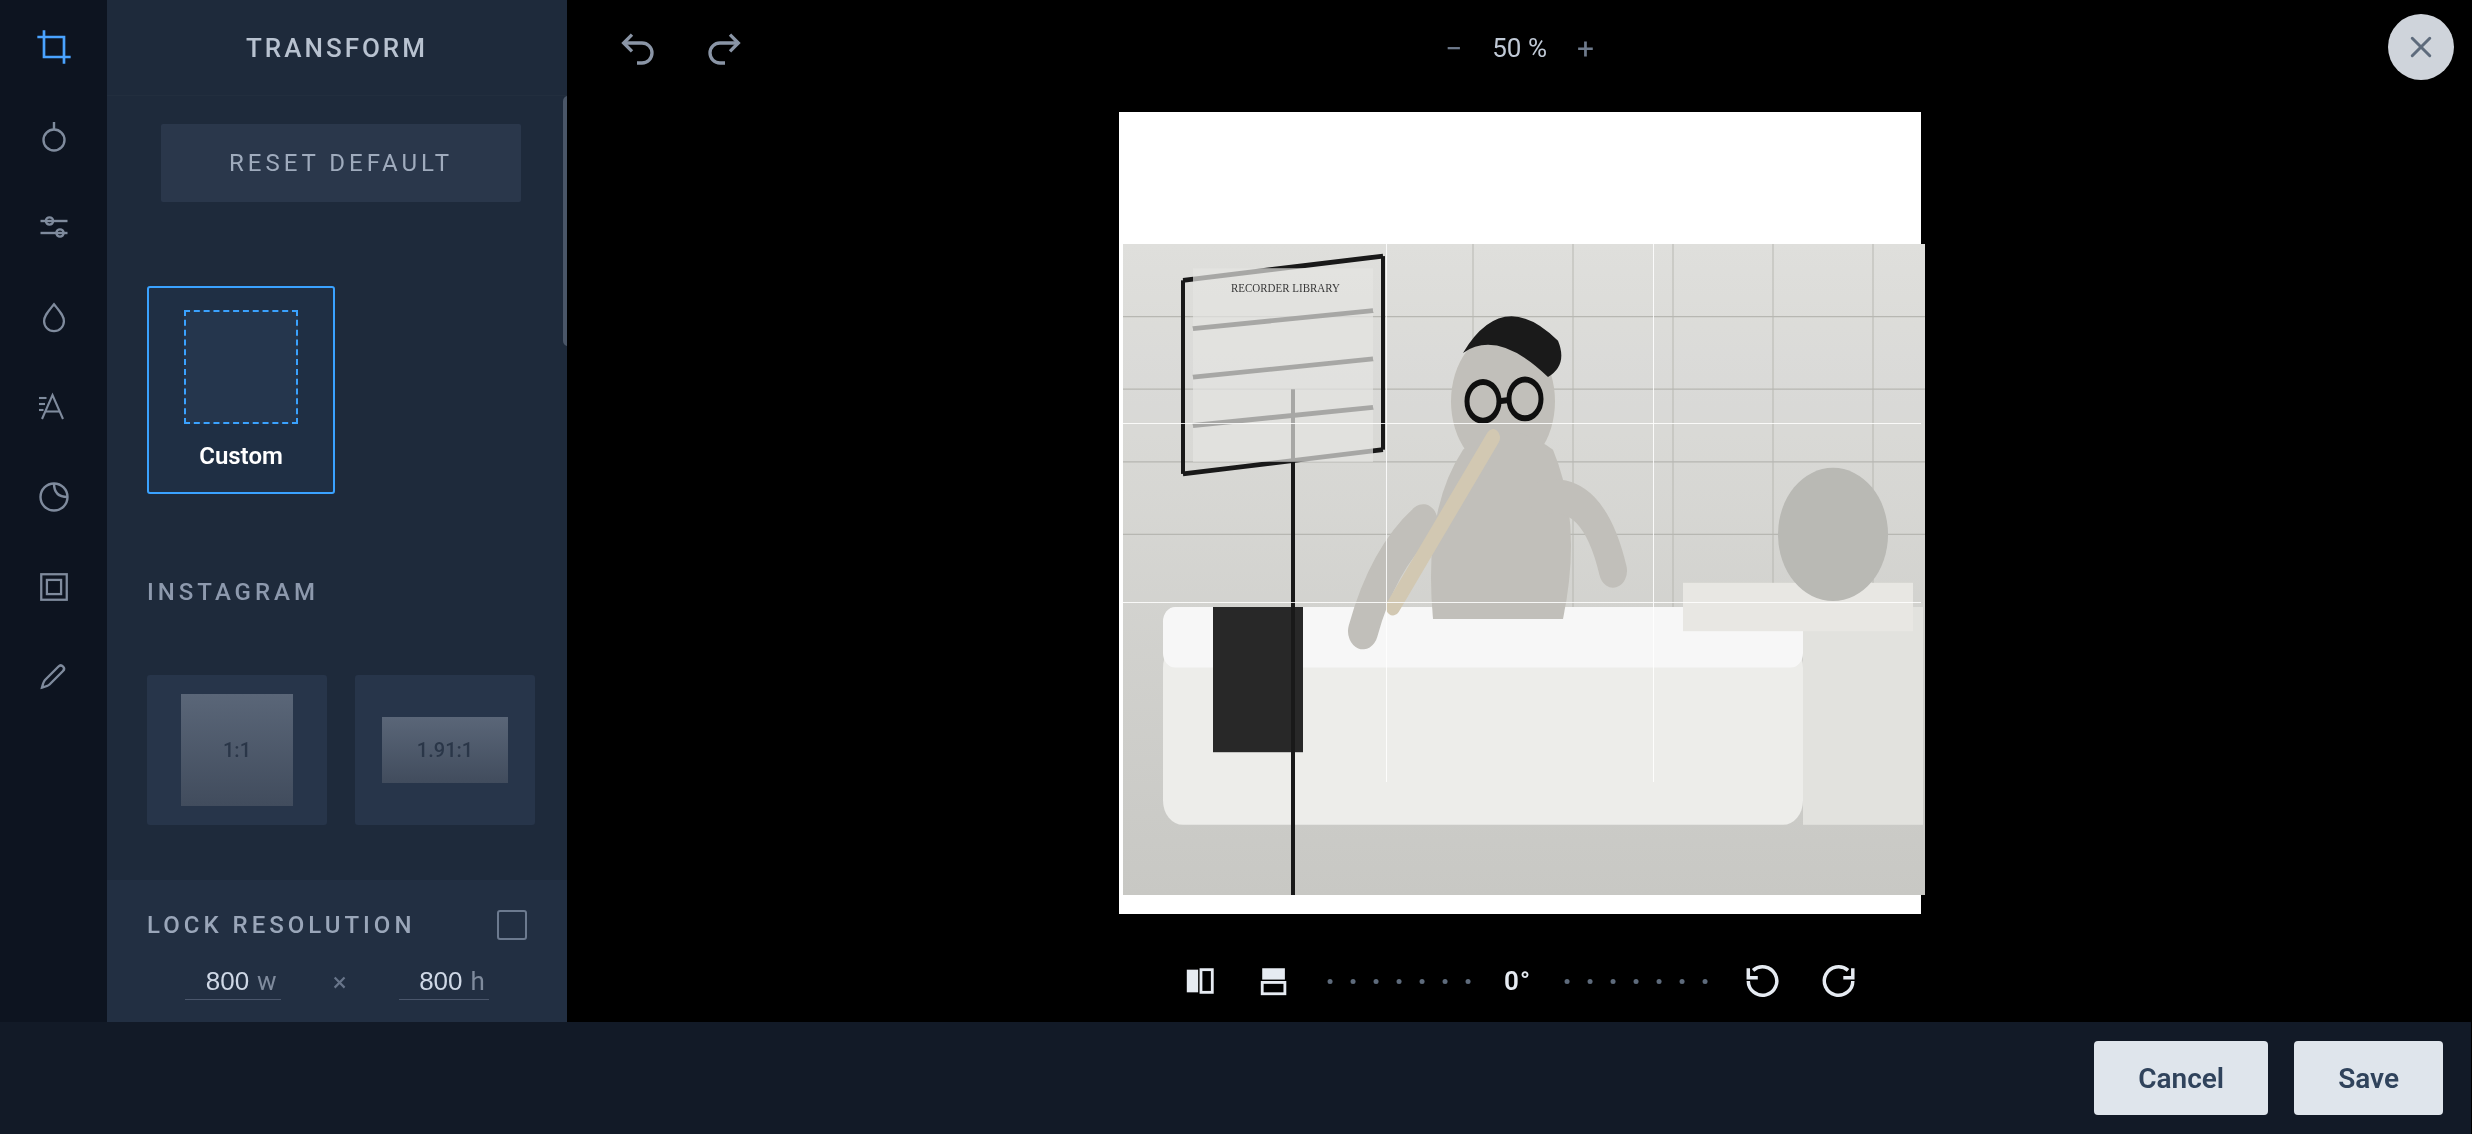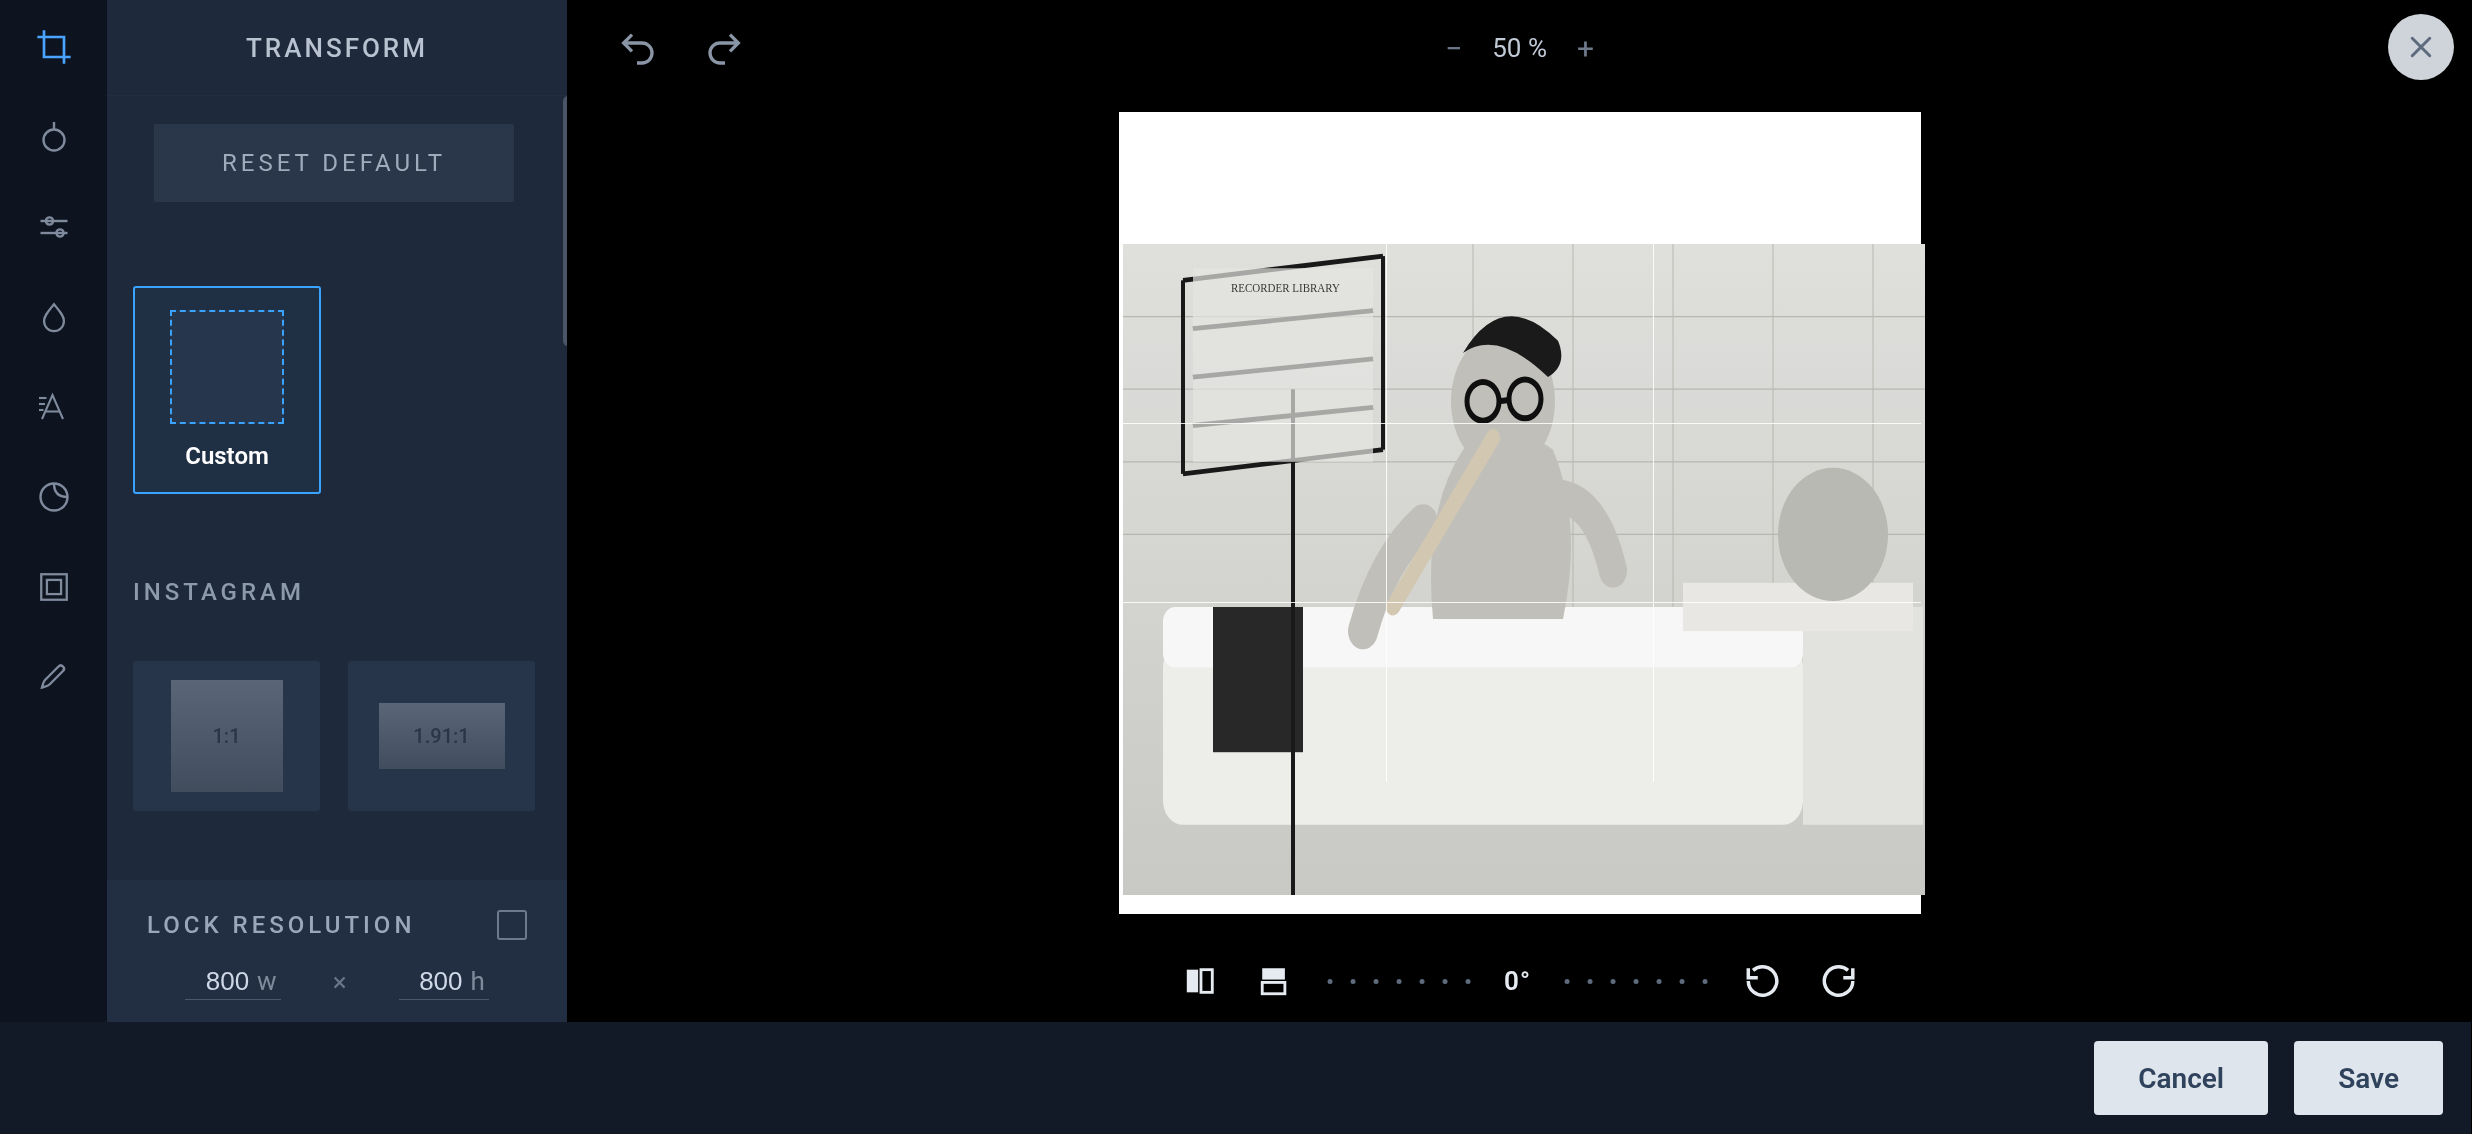--- a/index.html
+++ b/index.html
@@ -20,21 +20,21 @@
   
   .settings-panel {
     position: absolute; top: 0; left: 107px; width: 460px; height: 100%;
     background: #1e2a3b; display: flex; flex-direction: column;
   }
   .settings-title {
     height: 96px; display: flex; align-items: center; justify-content: center;
     font-size: 26px; letter-spacing: 3px; color: #b8c2d0; font-weight: 500;
     border-bottom: 1px solid rgba(255,255,255,0.02);
   }
-  .settings-scroll { flex: 1; overflow: hidden; padding: 28px 32px 0 26px; position: relative; }
+  .settings-scroll { flex: 1; overflow: hidden; padding: 28px 32px 0 40px; position: relative; }
 
   .reset-btn {
     margin: 0 auto; width: 360px; height: 78px; background: #2a374b;
     display: flex; align-items: center; justify-content: center;
     font-size: 24px; letter-spacing: 4px; color: #9fabbd; cursor: pointer;
     border-radius: 2px;
   }
 
   .preset-row { margin-top: 84px; }
   .preset-card {
@@ -44,21 +44,21 @@
   }
   .preset-card.selected .preset-box { border: 2px dashed #3aa2ff; }
   .preset-box { width: 114px; height: 114px; background: #25364d; }
   .preset-label { font-size: 24px; color: #ffffff; font-weight: 600; }
 
   .section-title {
     margin-top: 84px; font-size: 24px; letter-spacing: 4px; color: #8d99ad;
     font-weight: 500;
   }
 
-  .ig-row { display: flex; gap: 28px; margin-top: 55px; }
+  .ig-row { display: flex; gap: 28px; margin-top: 69px; }
   .ig-card {
     width: 188px; height: 150px; background: #27354a; border-radius: 3px;
     display: flex; align-items: center; justify-content: center; cursor: pointer;
   }
   .ig-chip {
     background: linear-gradient(180deg,#5a6678,#414c5d);
     display: flex; align-items: center; justify-content: center;
     color: #2a3648; font-size: 20px; font-weight: 500;
   }
   .ig-chip.sq { width: 112px; height: 112px; }

